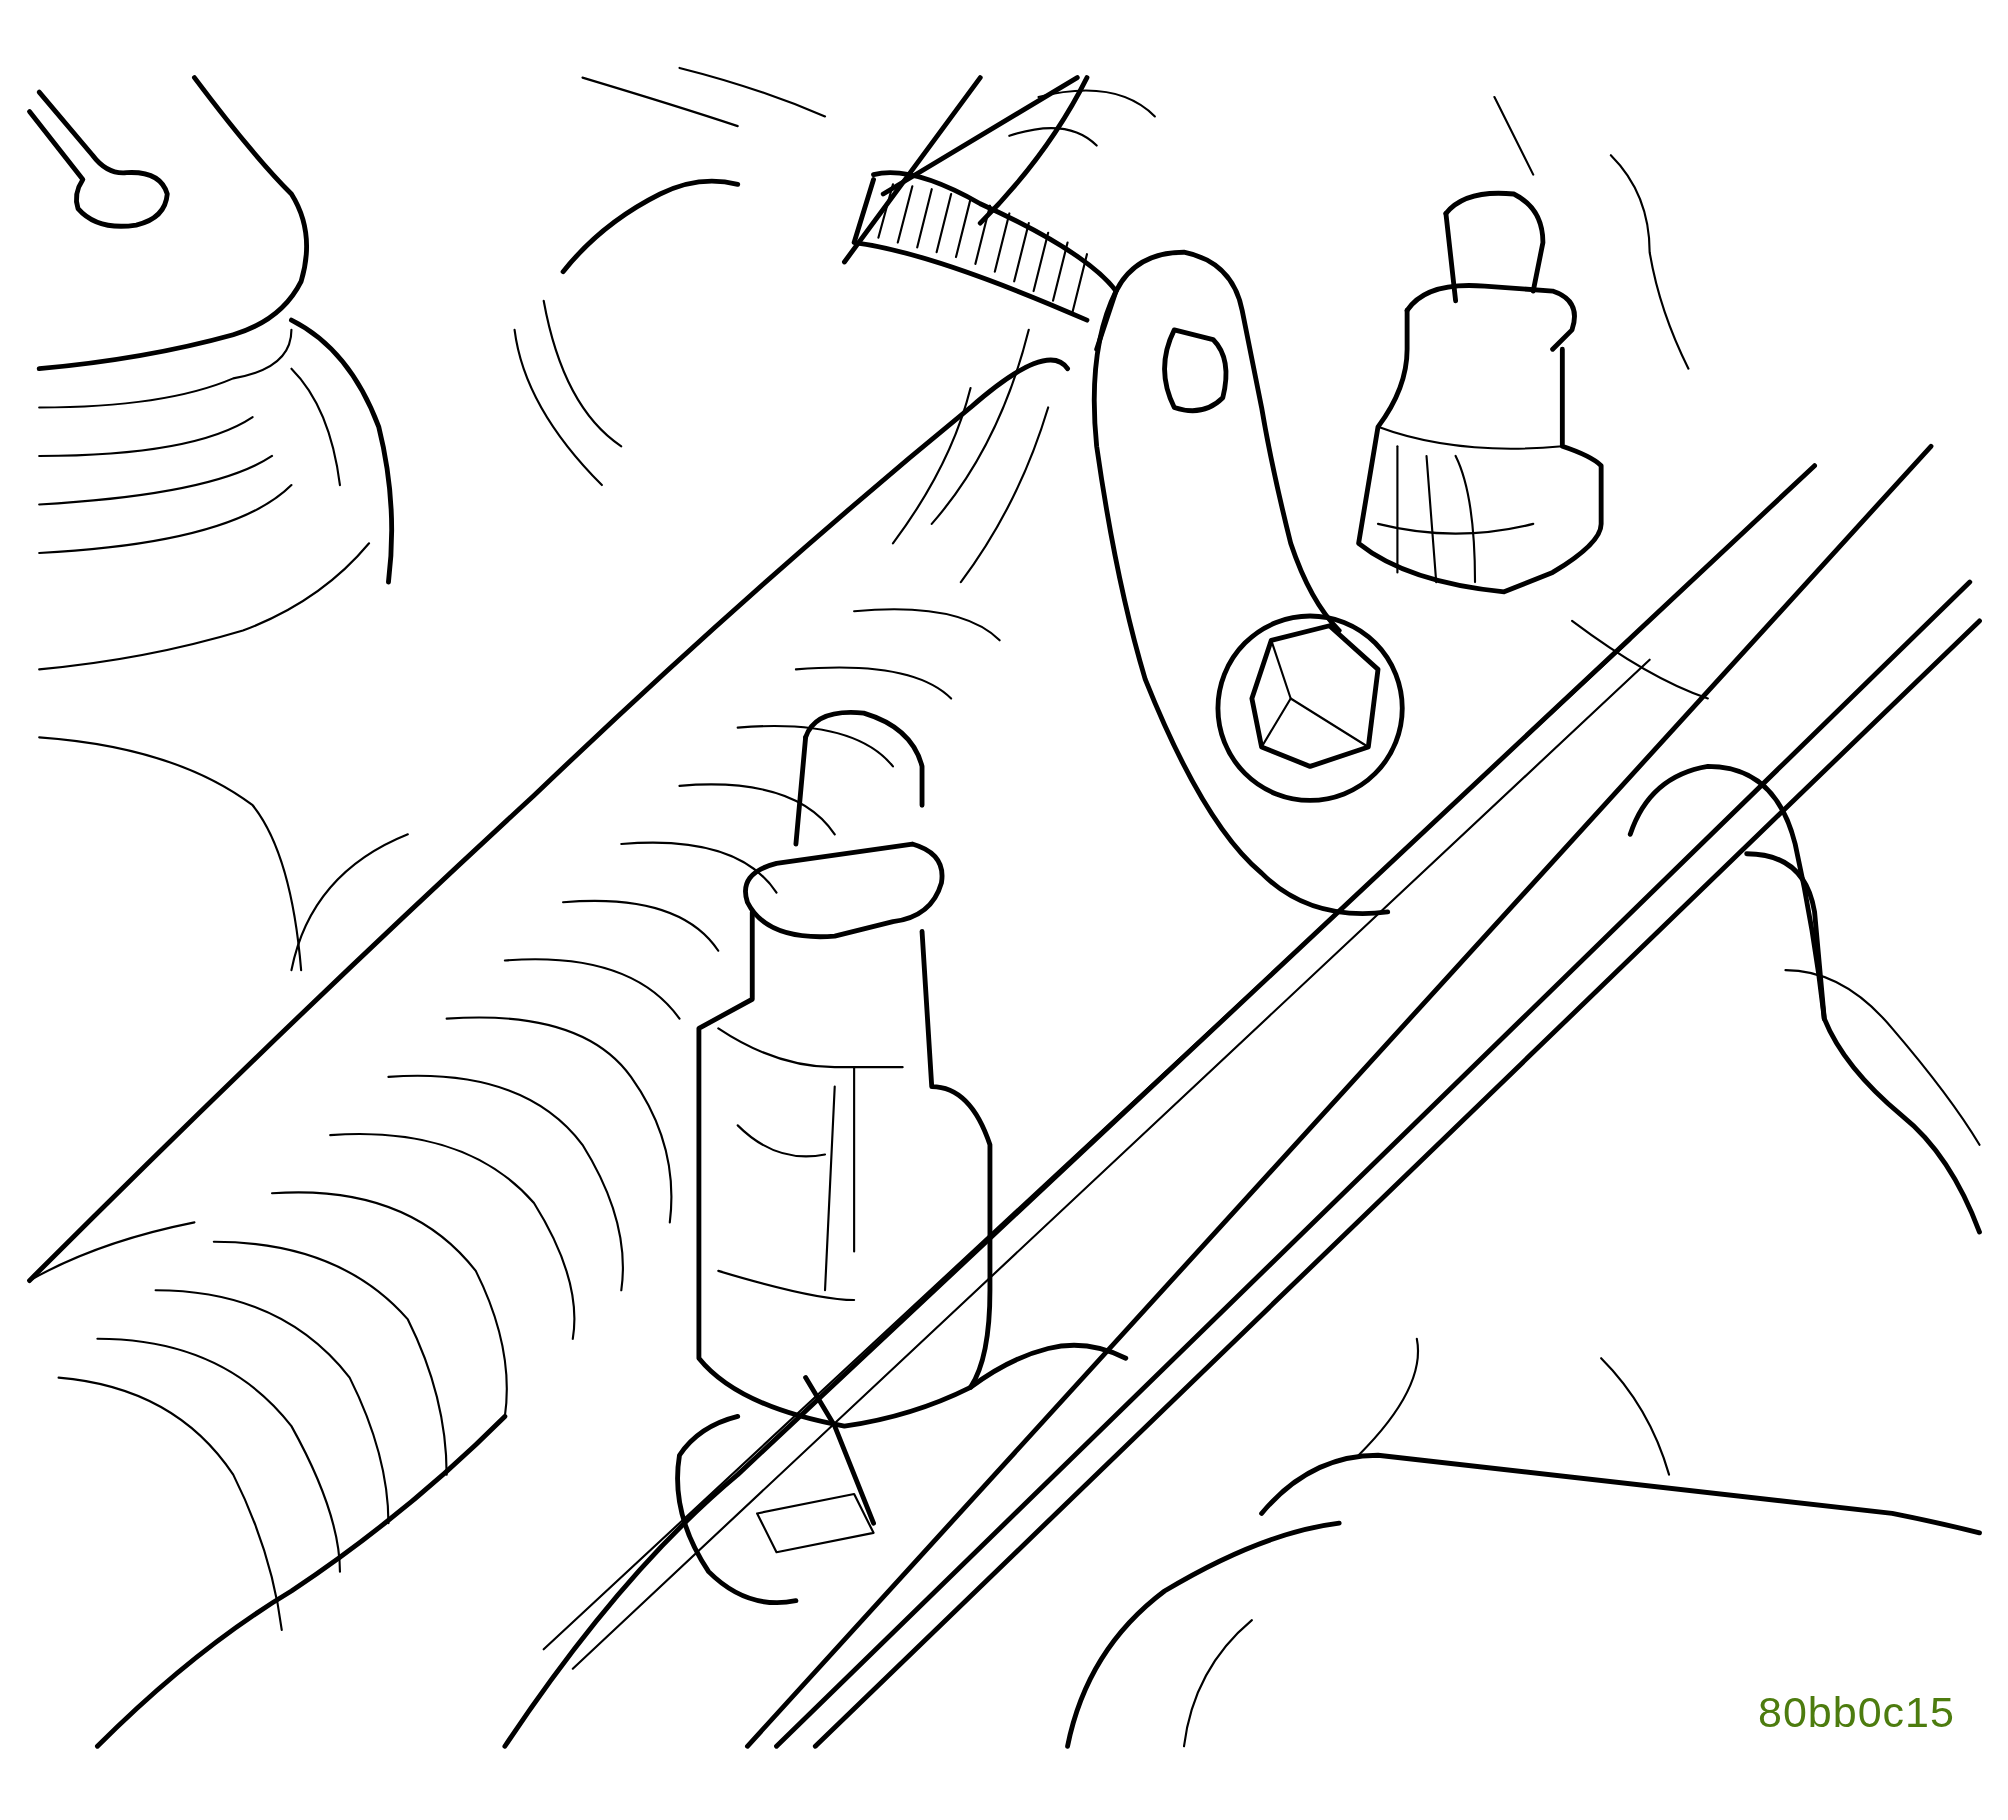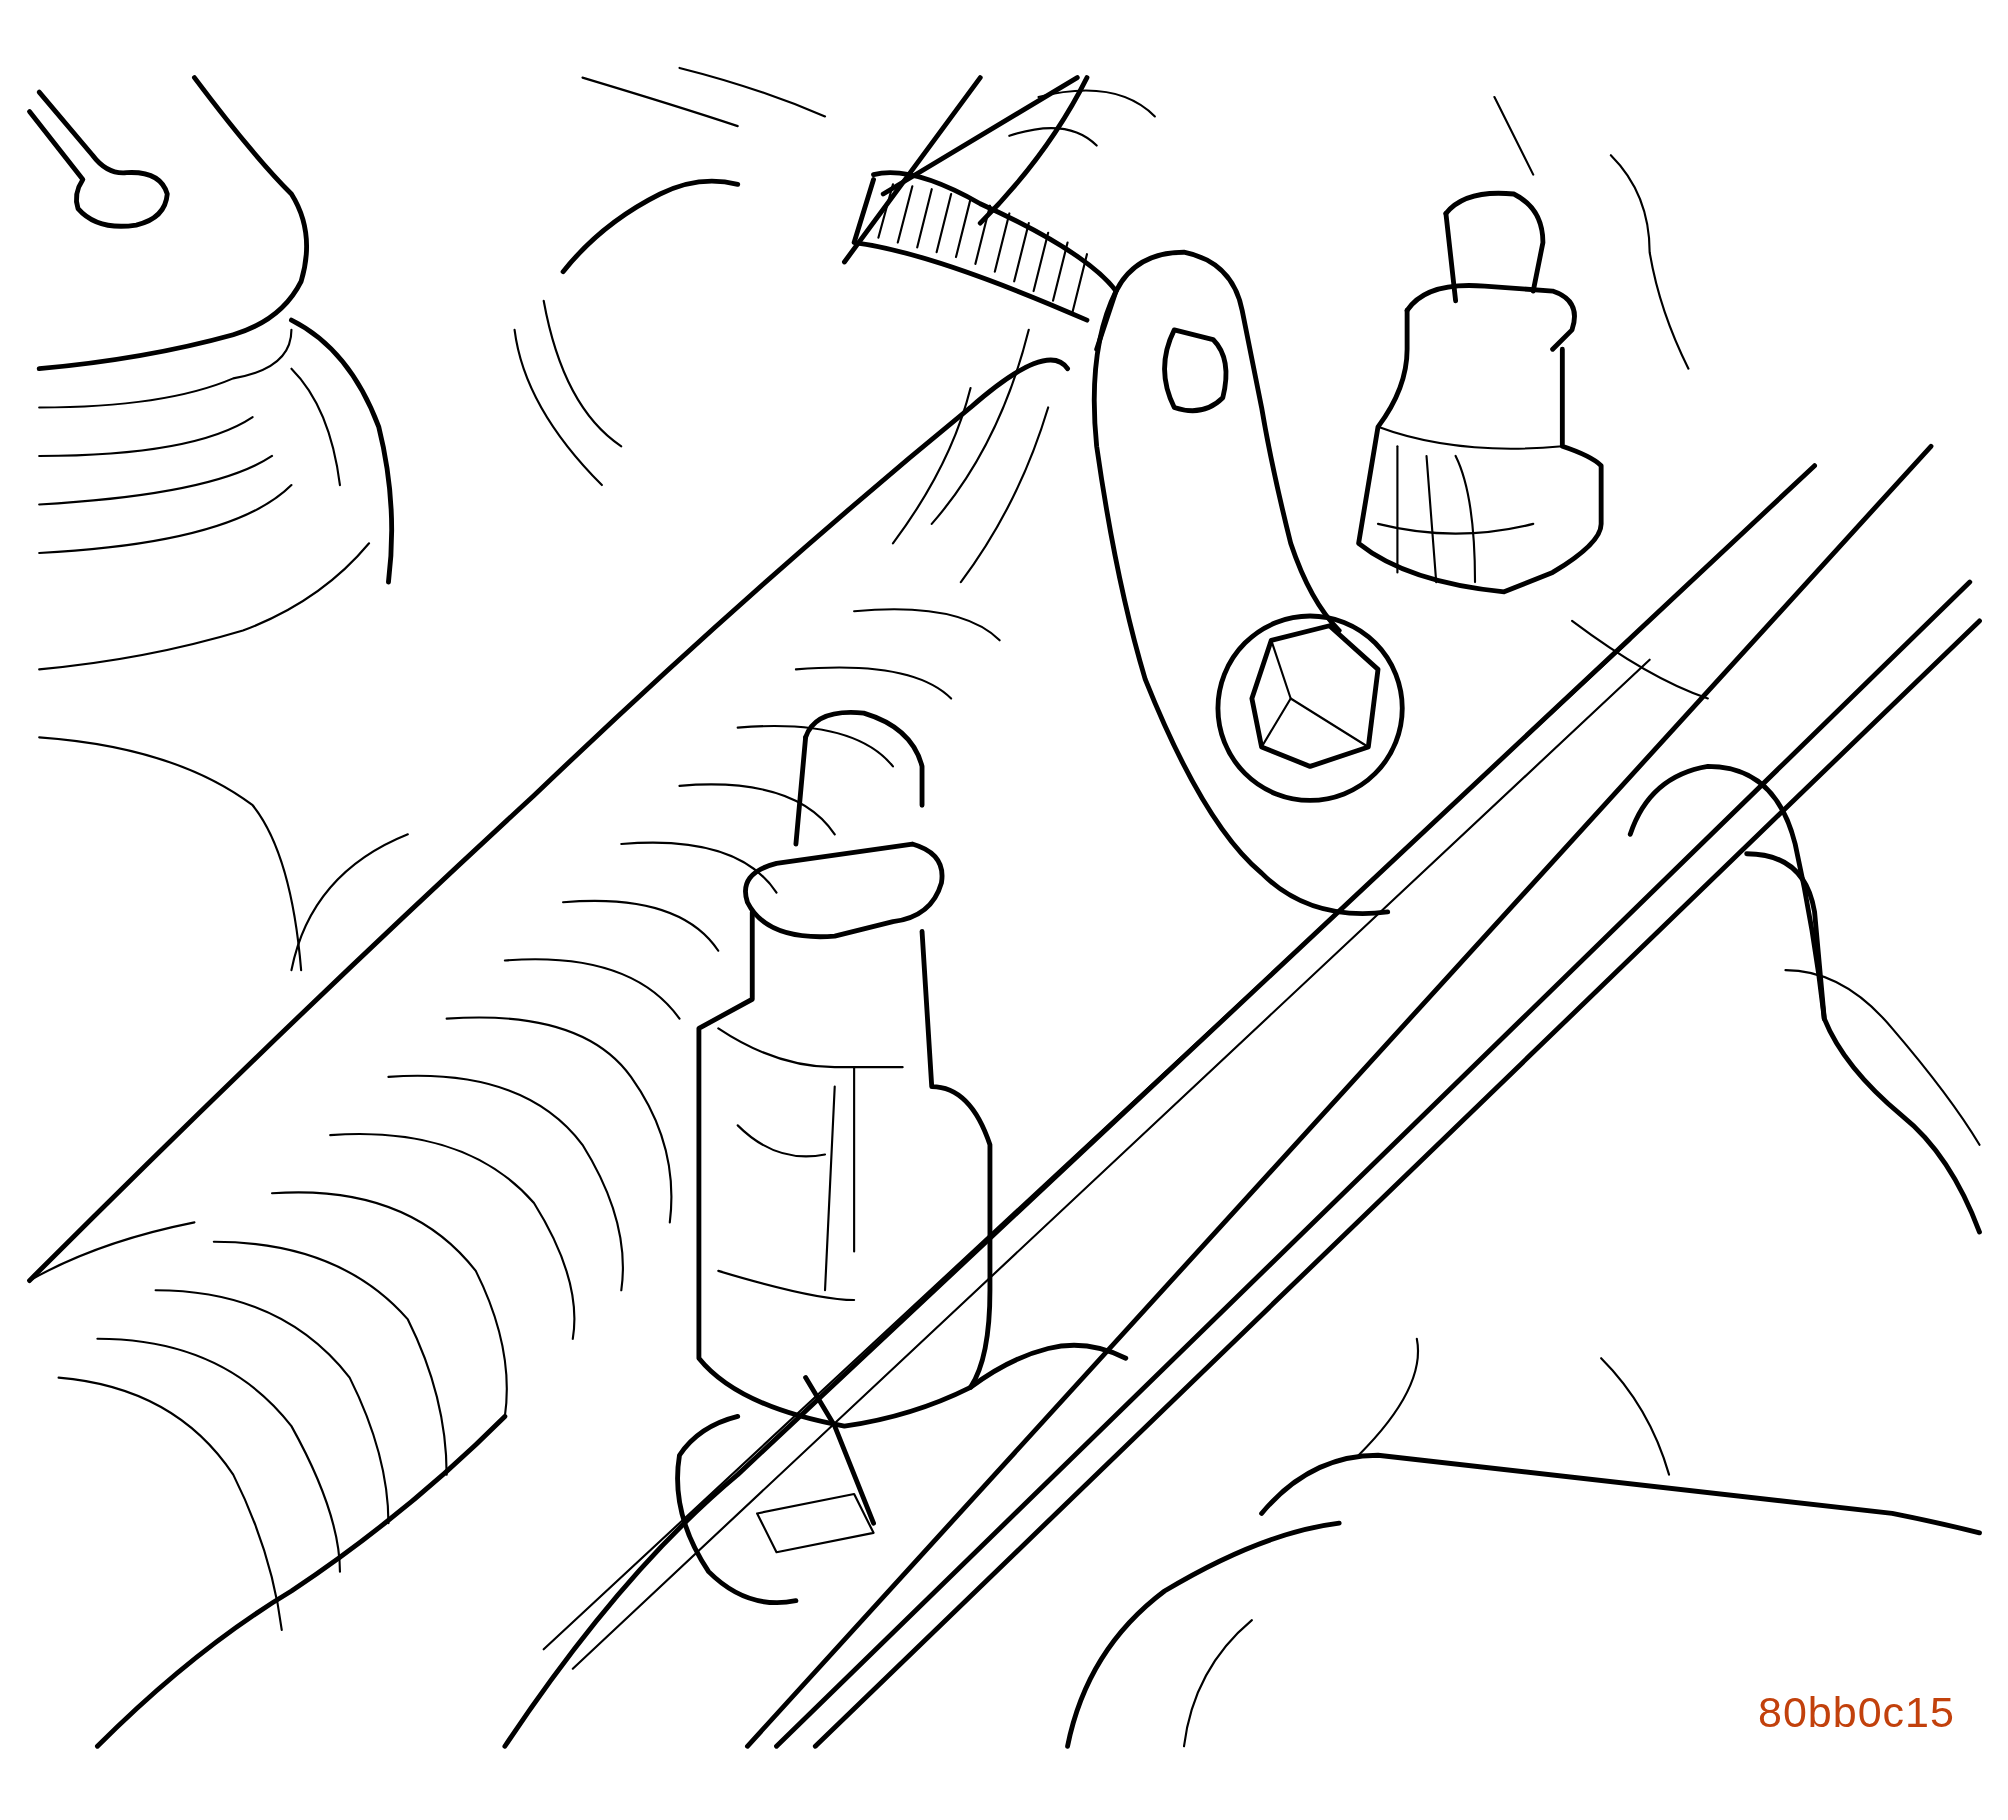--- a/index.html
+++ b/index.html
@@ -1,20 +1,20 @@
 <!DOCTYPE html>
 <html><head>
 <meta charset="utf-8">
 <style>
   html, body { margin: 0; padding: 0; background: #ffffff; }
   body { width: 2009px; height: 1820px; position: relative; overflow: hidden; }
   #drawing { position: absolute; left: 0; top: 0; width: 2009px; height: 1820px; }
   .thick { stroke: #000; stroke-width: 5; fill: none; stroke-linecap: round; stroke-linejoin: round; }
   .thin { stroke: #000; stroke-width: 2.2; fill: none; stroke-linecap: round; stroke-linejoin: round; }
-  .figure-id { position: absolute; left: 1758px; top: 1688px; font-family: "Liberation Sans", sans-serif; font-size: 43px; color: #c2410c; letter-spacing: 1px; text-align: right; }
+  .figure-id { position: absolute; left: 1758px; top: 1688px; font-family: "Liberation Sans", sans-serif; font-size: 43px; color: #4d7c0f; letter-spacing: 1px; text-align: right; }
 </style>
 </head>
 <body>
 
 <svg id="drawing" viewBox="0 0 2070 1876" xmlns="http://www.w3.org/2000/svg">
 
   <g>
     <path class="thick" d="M40 95 L95 160 Q110 180 130 178 Q165 176 172 200 Q170 225 140 232 Q100 238 80 215 Q75 200 85 185 L30 115"></path>
     <path class="thick" d="M200 80 Q260 160 300 200 Q325 240 310 290 Q290 330 240 345 Q150 370 40 380"></path>
     <path class="thin" d="M40 420 Q170 420 240 390 Q300 380 300 340"></path>

